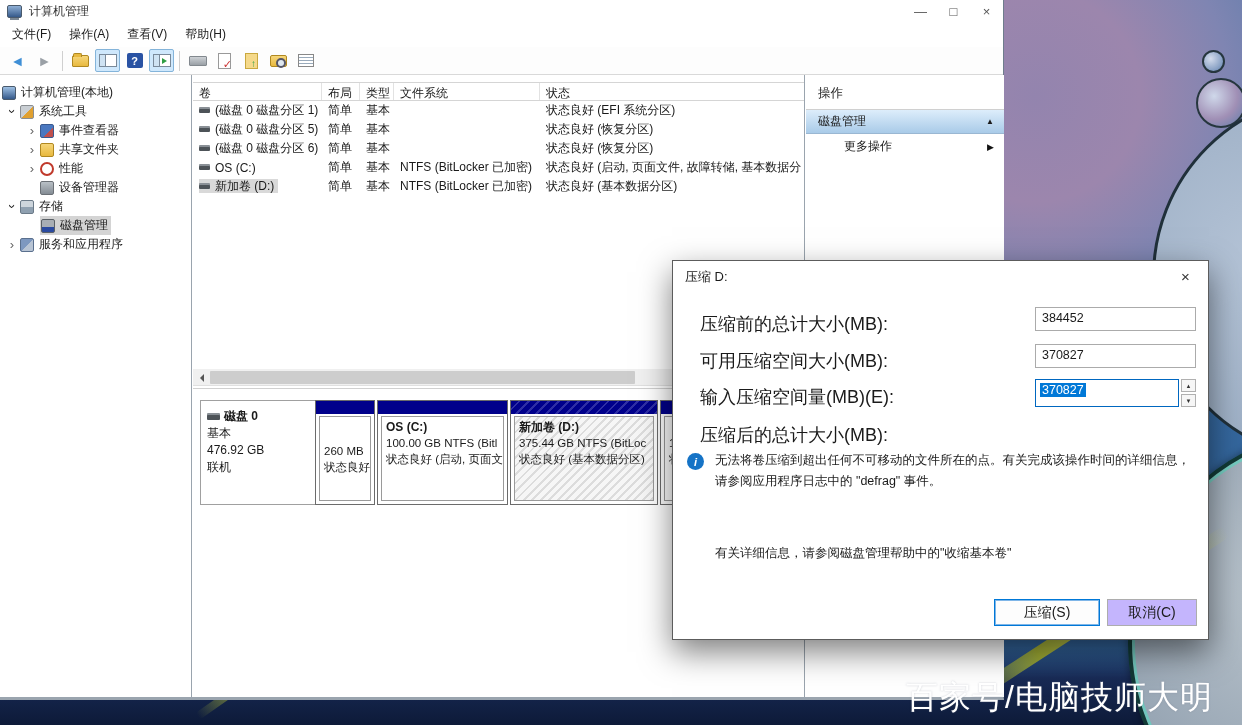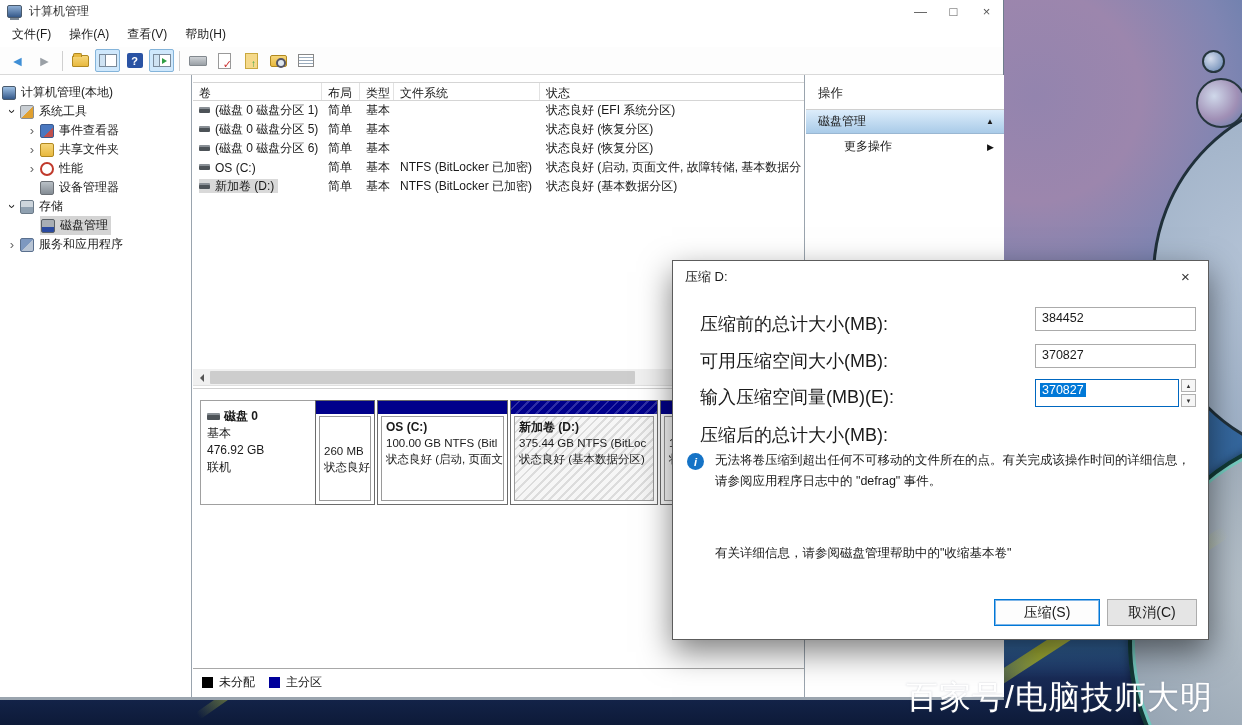--- a/index.html
+++ b/index.html
@@ -165,21 +165,21 @@
   .spin-up::before { content:"▲"; } .spin-down::before { content:"▼"; }
   .info-icon { position:absolute; left:14px; top:192px; width:17px; height:17px; border-radius:50%;
     background:#1573c6; color:#fff; font-weight:bold; font-size:11px; display:flex; align-items:center;
     justify-content:center; font-style:italic; }
   .info-icon::before { content:"i"; }
   .info-text { position:absolute; left:42px; top:189px; width:480px; font-size:12.5px; line-height:21px; }
   .help-text { position:absolute; left:42px; top:284px; width:480px; font-size:12.5px; }
   .dlg-btn { position:absolute; top:338px; height:27px; display:flex; align-items:center;
     justify-content:center; font-size:14px; background:#f2f2f2; }
   .btn-shrink { left:321px; width:106px; border:1px solid #0078d7; box-shadow:inset 0 0 0 1px #7fb6e8; background:#fdfdfd; }
-  .btn-cancel { left:434px; width:90px; border:1px solid #adadad; background:#e5e5e5; }
+  .btn-cancel { left:434px; width:90px; border:1px solid #adadad; background:#c4b5fd; }
 
   .watermark { position:absolute; left:906px; top:676px; z-index:30; color:#fff; font-size:32px;
     white-space:nowrap; letter-spacing:1px; text-shadow:0 0 2px rgba(110,115,135,.35); }
 </style>
 </head>
 <body>
 
 <div id="stage">
 
   <div class="circle1"></div>
@@ -381,26 +381,20 @@
         <div class="part" style="width:147px">
           <div class="part-strip"></div>
           <div class="part-body">
             <div class="pt-title">&nbsp;</div>
             <div class="pt-line">1</div>
             <div class="pt-line">状</div>
           </div>
         </div>
       </div>
 
-      <div class="legend">
-        <span class="lg-sq lg-black"></span>
-        <span class="lg-label">未分配</span>
-        <span class="lg-sq lg-navy"></span>
-        <span class="lg-label">主分区</span>
-      </div>
     </div>
 
     <div class="action-pane">
       <div class="ap-title">操作</div>
       <div class="ap-hr"></div>
       <div class="ap-bar">
         <span>磁盘管理</span>
         <span class="up"></span>
       </div>
       <div class="ap-more">

